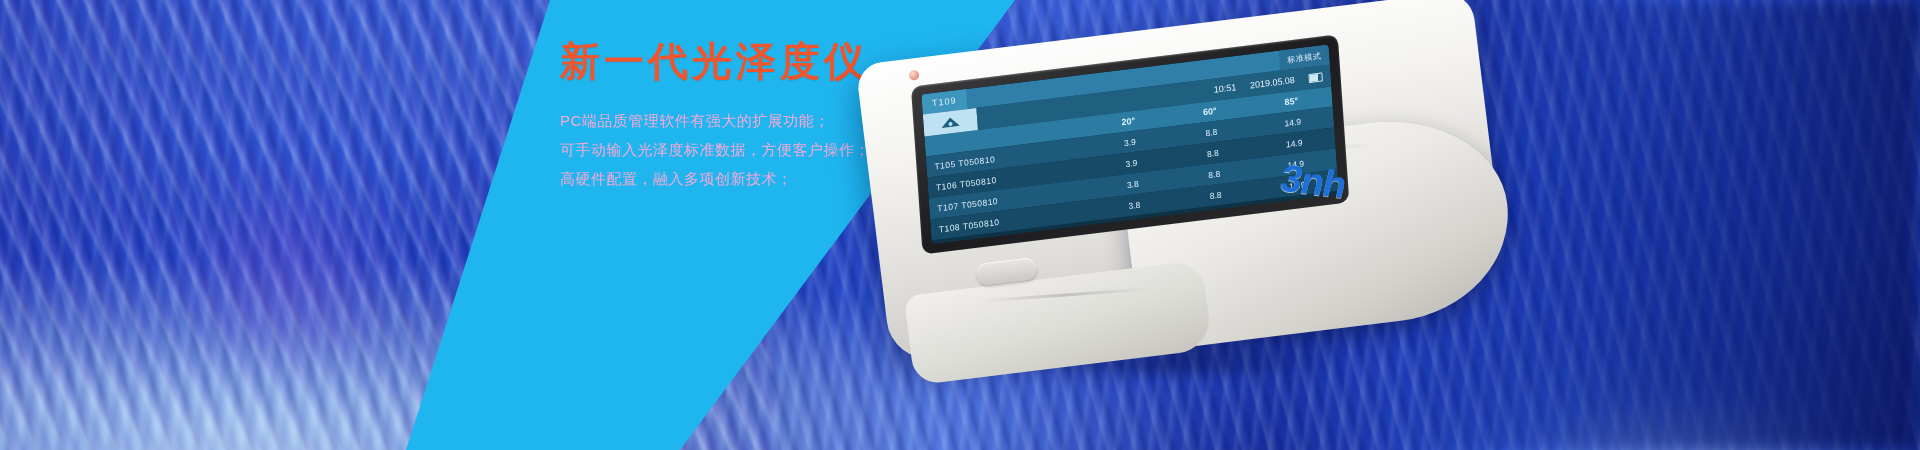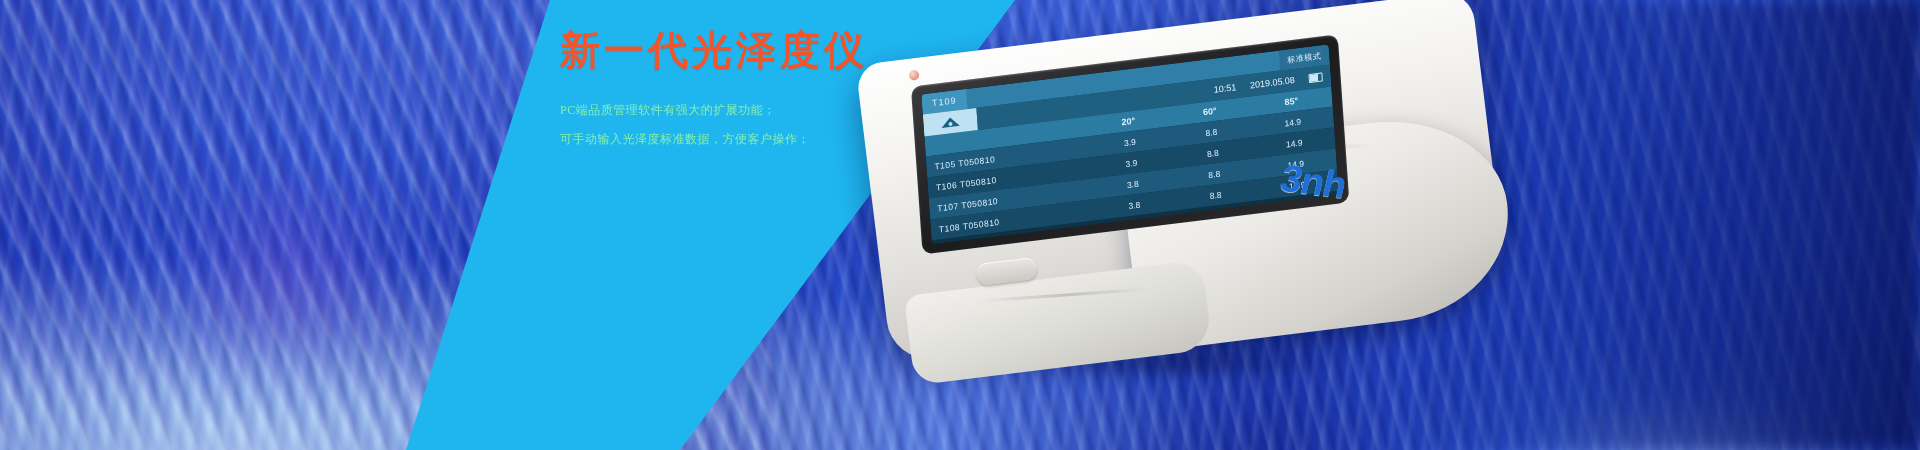--- a/index.html
+++ b/index.html
@@ -63,34 +63,34 @@
     filter:blur(18px);
   }
 
   
   .cyan-panel{position:absolute;left:0;top:0;width:1180px;height:450px;
     background:#1fb6f0;
     clip-path:polygon(550px 0, 1015px 0, 680px 450px, 406px 450px);
   }
 
   
-  .copy{position:absolute;left:560px;top:28px;width:520px;font-family:Liberation Serif, serif;}
+  .copy{position:absolute;left:560px;top:38px;width:520px;}
   .headline{
     font-size:40px;line-height:1.15;font-weight:700;color:#f2552b;
     letter-spacing:4px;white-space:nowrap;margin:0 0 14px 0;
     text-shadow:0 1px 1px rgba(0,0,0,0.10);
   }
   .sublines{margin:0;padding:0;list-style:none;}
   .sublines li{
     font-size:26px;line-height:36px;color:#ffffff;font-weight:400;
     letter-spacing:1px;white-space:nowrap;
   }
   .body-lines{margin-top:22px;padding:0;list-style:none;}
   .body-lines li{
-    font-size:12px;line-height:29px;color:#86efac;font-weight:400;
+    font-size:15px;line-height:29px;color:#f9a8d4;font-weight:400;
     letter-spacing:.5px;white-space:nowrap;
   }
 
   
   .device{position:absolute;left:870px;top:10px;width:700px;height:420px;}
   .dev-body{
     position:absolute;left:5px;top:15px;width:640px;height:360px;
     transform:rotate(-7deg);
   }
   .dev-shell{
@@ -190,20 +190,21 @@
     <div class="bg-dark-r"></div>
   </div>
 
   <div class="cyan-panel"></div>
 
   <div class="copy">
     <h1 class="headline">新一代光泽度仪</h1>
     <ul class="body-lines">
       <li>PC端品质管理软件有强大的扩展功能；</li>
       <li>可手动输入光泽度标准数据，方便客户操作；</li>
+      <li>高硬件配置，融入多项创新技术；</li>
     </ul>
   </div>
 
   <div class="device">
     <div class="dev-shadow"></div>
     <div class="dev-body">
       <div class="dev-shell"></div>
       <div class="dev-grip"></div>
       <div class="dev-foot"></div>
       <div class="dev-seam"></div>

